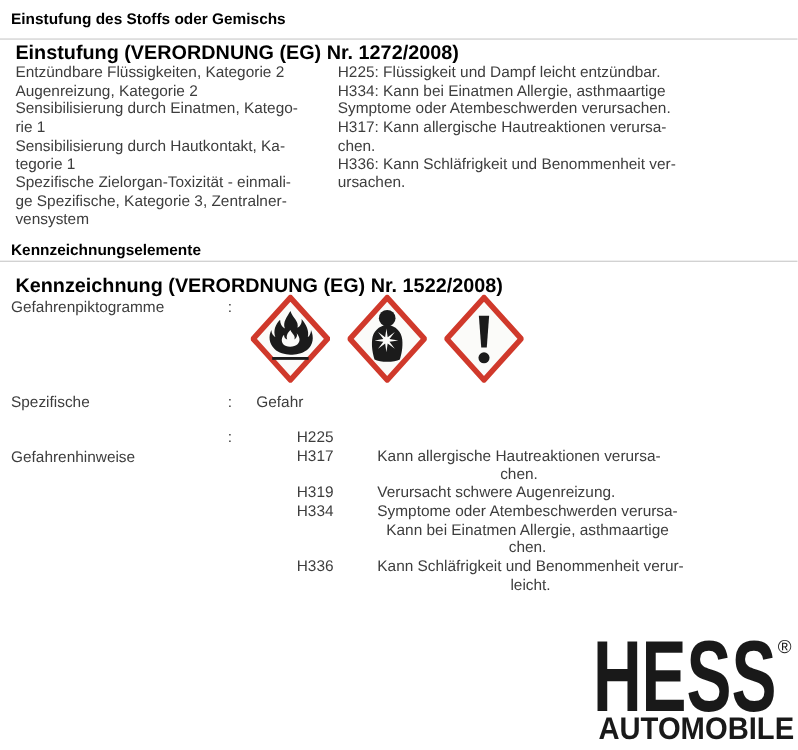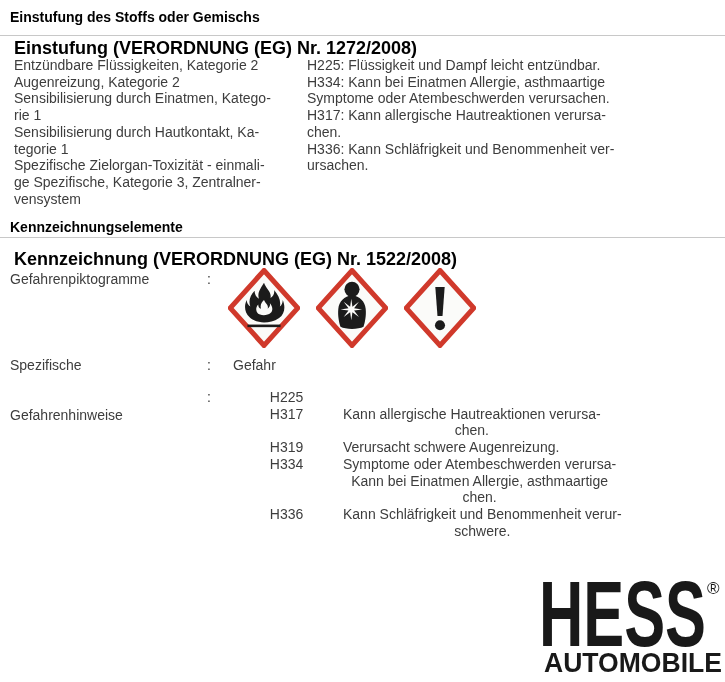--- a/index.html
+++ b/index.html
@@ -120,21 +120,21 @@
     <div class="h-desc">
       <div class="line">Symptome oder Atembeschwerden verursa-</div>
       <div class="line">Kann bei Einatmen Allergie, asthmaartige</div>
       <div class="line">chen.</div>
     </div>
   </div>
   <div class="h-row">
     <div class="h-code">H336</div>
     <div class="h-desc">
       <div class="line">Kann Schläfrigkeit und Benommenheit verur-</div>
-      <div class="line">schwere.</div>
+      <div class="line">leicht.</div>
     </div>
   </div>
 </div>
 
 <div class="logo-box">
   <svg viewBox="0 0 186 100" width="186" height="100">
     <text x="2" y="69" font-size="92" font-weight="bold" fill="var(--logo)" textLength="167" lengthAdjust="spacingAndGlyphs">HESS</text>
     <text x="170" y="17" font-size="17" fill="var(--logo)">®</text>
     <text x="7" y="95" font-size="28.5" font-weight="bold" fill="var(--logo)" textLength="178" lengthAdjust="spacingAndGlyphs">AUTOMOBILE</text>
   </svg>

